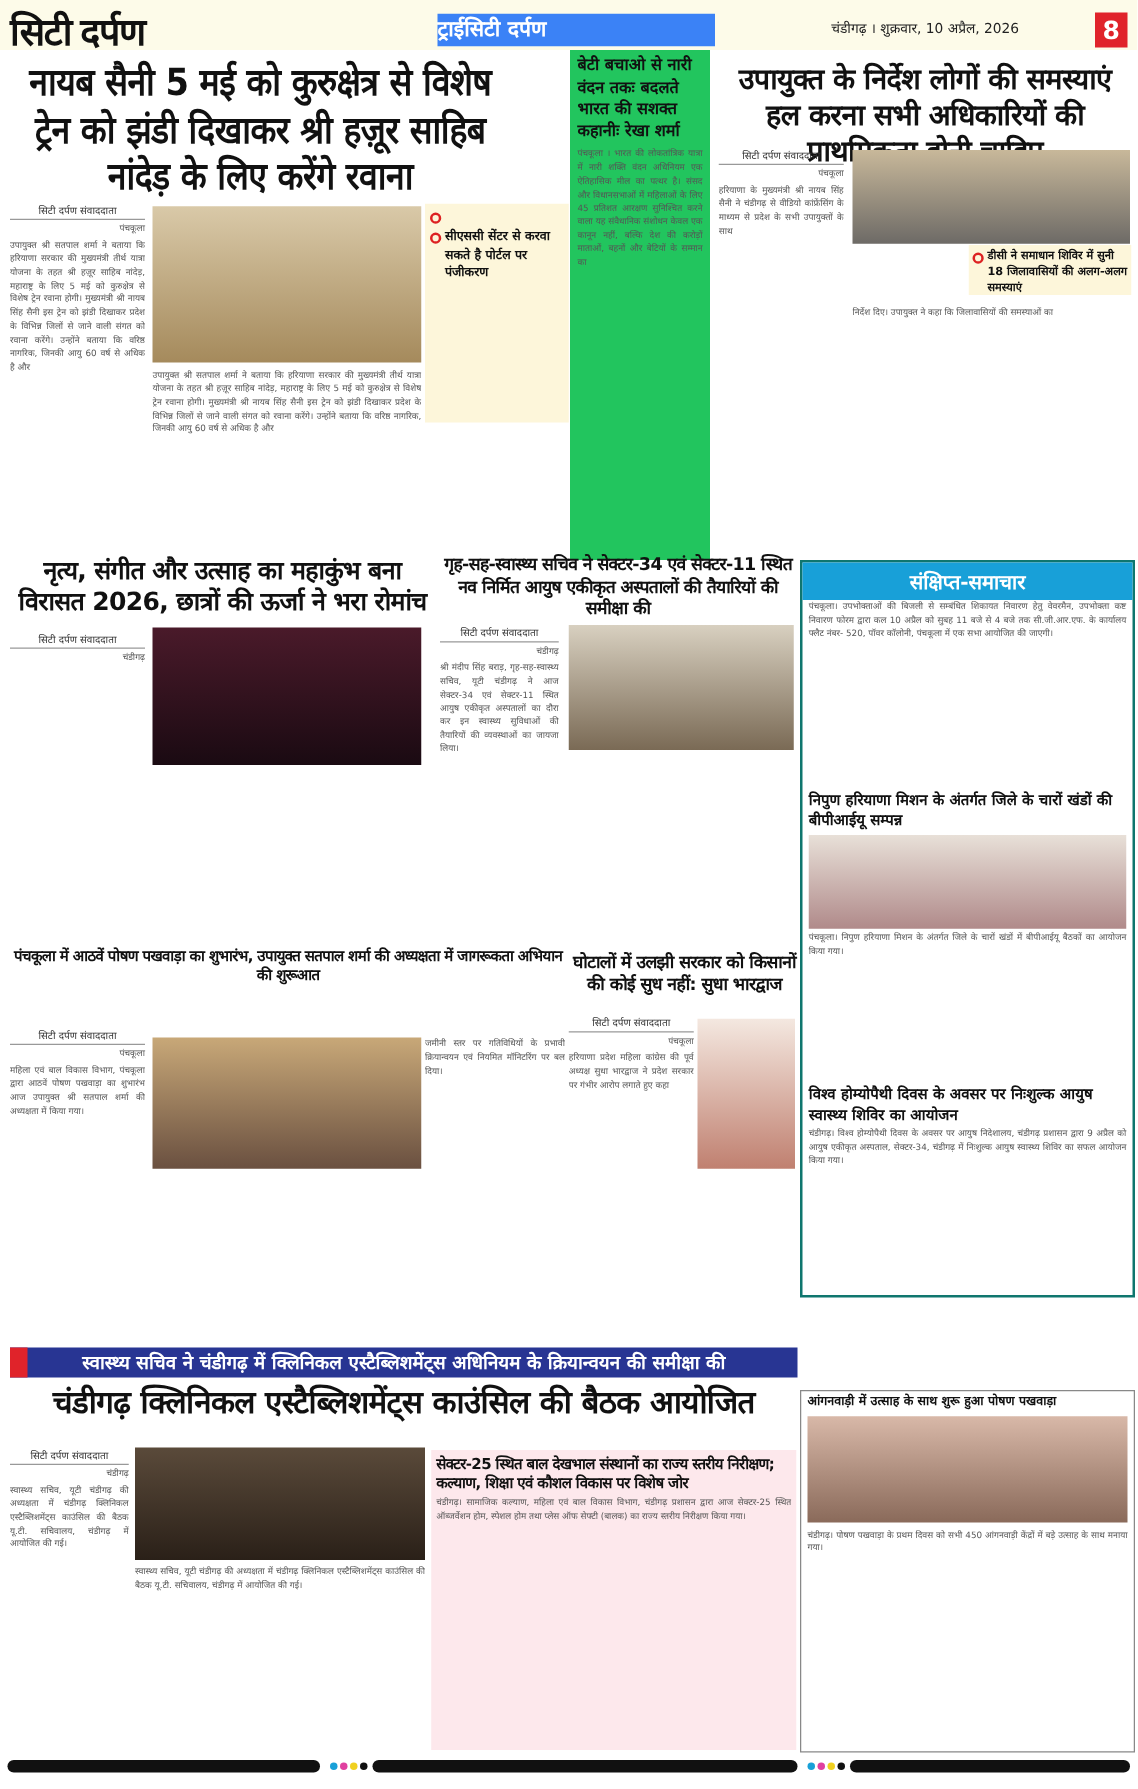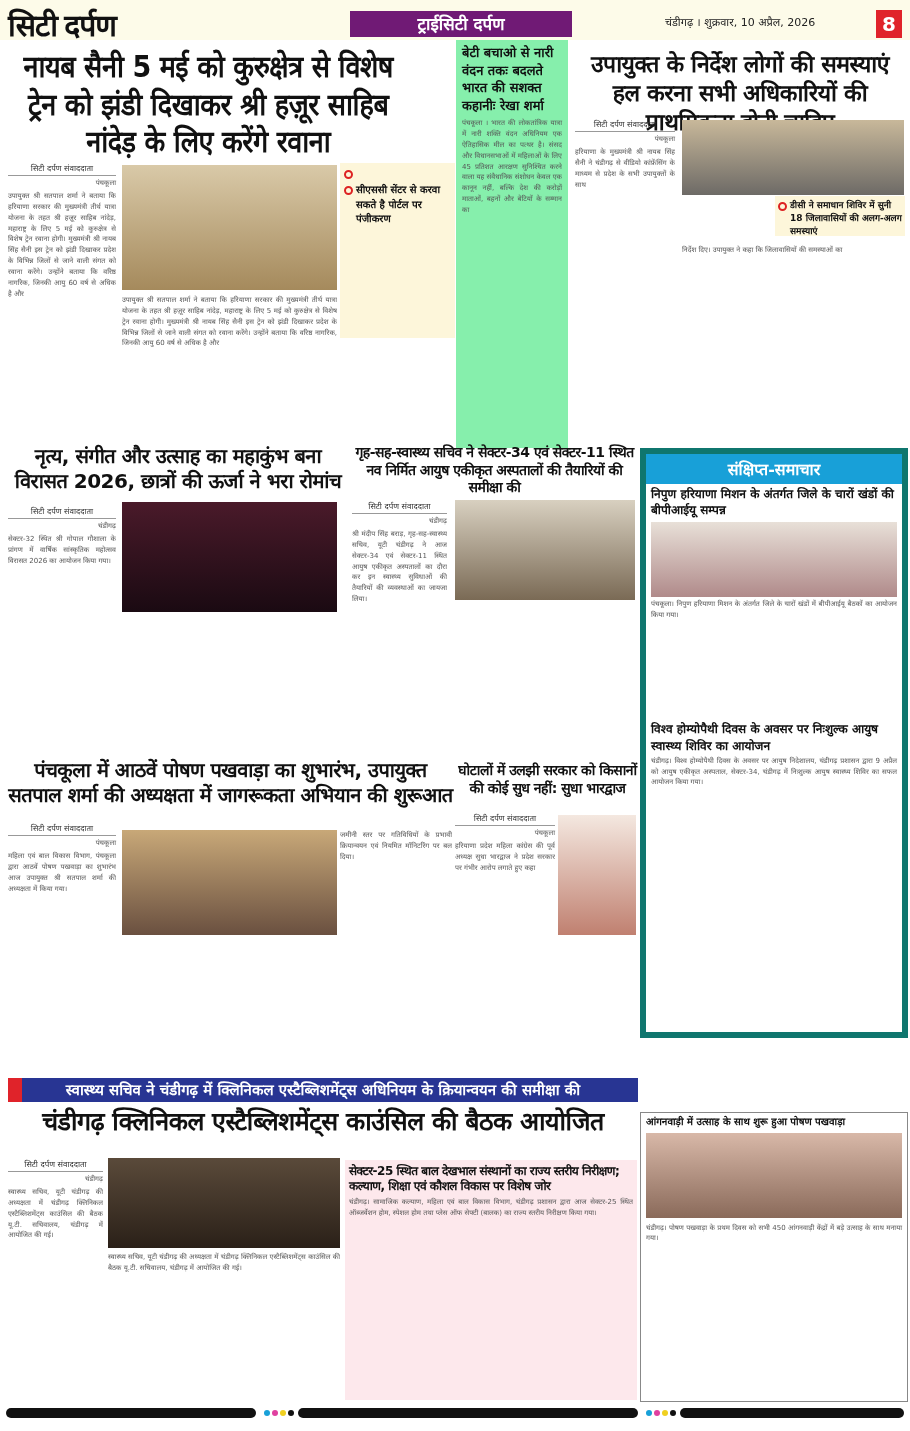--- a/index.html
+++ b/index.html
@@ -1,41 +1,41 @@
 <!DOCTYPE html>
 <html><head>
 <meta charset="utf-8">
 <style>
 *{box-sizing:border-box;margin:0;padding:0}
 body{width:910px;height:1431px;background:#fff;font-family:"DejaVu Sans",sans-serif;color:#111;position:relative;overflow:hidden}
 .abs{position:absolute}
 .masthead{left:0;top:0;width:910px;height:40px;background:#fdfbe9}
 .logo{left:8px;top:4px;font-size:30px;font-weight:bold;color:#111;font-family:Liberation Sans, sans-serif;letter-spacing:-1px}
-.sectbanner{left:350px;top:11px;width:222px;height:26px;background:#701a75;color:#fff;font-size:17px;font-weight:bold;text-align:center;line-height:26px}
+.sectbanner{left:350px;top:11px;width:222px;height:26px;background:#3b82f6;color:#fff;font-size:17px;font-weight:bold;line-height:26px}
 .dateline{left:665px;top:14px;font-size:11px;color:#222}
 .pageno{left:876px;top:10px;width:26px;height:28px;background:#e0232a;color:#fff;font-size:20px;font-weight:bold;text-align:center;line-height:28px}
 .hl{font-weight:bold;color:#111;line-height:1.25;letter-spacing:-0.5px}
 .h1{left:8px;top:48px;width:445px;font-size:30px;text-align:center;transform:scaleX(.9);transform-origin:left}
-.sidebox{left:456px;top:40px;width:112px;height:408px;background:#86efac}
+.sidebox{left:456px;top:40px;width:112px;height:408px;background:#22c55e}
 .sidebox .t{font-size:13px;font-weight:bold;padding:4px 6px;line-height:1.35}
 .txt{font-size:7px;color:#555;line-height:1.55;text-align:justify}
 .h2{left:575px;top:50px;width:330px;font-size:23px;text-align:center}
 .byline{font-size:8px;text-align:center;color:#333;border-bottom:1px solid #999;padding-bottom:2px}
 .place{font-size:7px;text-align:right;color:#555;margin-top:2px}
 .photo{background:#8a8a8a}
 .highlights{left:340px;top:163px;width:115px;height:175px;background:#fdf6da;padding:4px}
 .hi-item{font-size:10px;font-weight:bold;line-height:1.45;display:flex;gap:3px;margin-bottom:4px}
 .bullet{width:9px;height:9px;border:2px solid #d22;border-radius:50%;flex:none;margin-top:3px}
 .sub2{left:775px;top:196px;width:130px;height:40px;background:#fdf6da;padding:3px}
 .h3{left:8px;top:444px;width:340px;font-size:20px;text-align:center}
 .h4{left:352px;top:444px;width:285px;font-size:14px;text-align:center}
-.brief{left:640px;top:448px;width:268px;height:590px;border:6px solid #0f766e}
+.brief{left:640px;top:448px;width:268px;height:590px;border:2px solid #0f766e}
 .brief-title{background:#18a0d8;color:#fff;font-size:16px;font-weight:bold;text-align:center;padding:4px 0}
 .brief-h{font-size:12px;font-weight:bold;padding:2px 5px;line-height:1.35}
-.h5{left:8px;top:758px;width:445px;font-size:20px;text-align:center}
+.h5{left:8px;top:758px;width:445px;font-size:12px;text-align:center}
 .h6{left:455px;top:762px;width:185px;font-size:14px;text-align:center}
 .band{left:8px;top:1078px;width:630px;height:24px;background:#283593;color:#fff;font-size:15px;font-weight:bold;text-align:center;line-height:24px}
 .band-red{left:8px;top:1078px;width:14px;height:24px;background:#e0232a}
 .h7{left:8px;top:1106px;width:630px;font-size:25px;text-align:center;font-family:"DejaVu Serif",serif}
 .pinkbox{left:345px;top:1160px;width:292px;height:240px;background:#fde8ec;padding:4px}
 .aang{left:640px;top:1112px;width:268px;height:290px;border:1px solid #888}
 .footer{left:6px;top:1408px;width:898px;height:10px}
 .seg{position:absolute;top:0;height:10px;background:#111;border-radius:5px}
 .dot{position:absolute;top:2px;width:6px;height:6px;border-radius:50%}
 .col{position:absolute}
@@ -84,34 +84,34 @@
       <span class="bullet"></span>
       <span style="font-size:9px">डीसी ने समाधान शिविर में सुनी 18 जिलावासियों की अलग-अलग समस्याएं</span>
     </div>
   </div>
 <div class="col txt" style="left:682px;top:245px;width:222px;height:190px;overflow:hidden">निर्देश दिए। उपायुक्त ने कहा कि जिलावासियों की समस्याओं का</div>
 
 <div class="abs hl h3">नृत्य, संगीत और उत्साह का महाकुंभ बना विरासत 2026, छात्रों की ऊर्जा ने भरा रोमांच</div>
 <div class="col" style="left:8px;top:505px;width:108px">
   <div class="byline">सिटी दर्पण संवाददाता</div>
   <div class="place">चंडीगढ़</div>
-  <div class="txt" style="margin-top:4px;height:230px;overflow:hidden">सेक्टर-32 स्थित श्री गोपाल गौशाला के प्रांगण में वार्षिक सांस्कृतिक महोत्सव विरासत 2026 का आयोजन किया गया।</div>
 </div>
 <div class="abs photo" style="left:122px;top:502px;width:215px;height:110px;background:linear-gradient(#4a1a2a,#1a0a12)"></div>
 
 <div class="abs hl h4">गृह-सह-स्वास्थ्य सचिव ने सेक्टर-34 एवं सेक्टर-11 स्थित नव निर्मित आयुष एकीकृत अस्पतालों की तैयारियों की समीक्षा की</div>
 <div class="col" style="left:352px;top:500px;width:95px">
   <div class="byline">सिटी दर्पण संवाददाता</div>
   <div class="place">चंडीगढ़</div>
   <div class="txt" style="margin-top:4px;height:230px;overflow:hidden">श्री मंदीप सिंह बराड़, गृह-सह-स्वास्थ्य सचिव, यूटी चंडीगढ़ ने आज सेक्टर-34 एवं सेक्टर-11 स्थित आयुष एकीकृत अस्पतालों का दौरा कर इन स्वास्थ्य सुविधाओं की तैयारियों की व्यवस्थाओं का जायजा लिया।</div>
 </div>
 <div class="abs photo" style="left:455px;top:500px;width:180px;height:100px;background:linear-gradient(#d8d0c0,#7a6a55)"></div>
 
 <div class="abs brief">
   <div class="brief-title">संक्षिप्त-समाचार</div>
+  <div class="txt" style="padding:0 5px;height:150px;overflow:hidden">पंचकूला। उपभोक्ताओं की बिजली से सम्बंधित शिकायत निवारण हेतु वेवरमैन, उपभोक्ता कष्ट निवारण फोरम द्वारा कल 10 अप्रैल को सुबह 11 बजे से 4 बजे तक सी.जी.आर.एफ. के कार्यालय फ्लैट नंबर- 520, पॉवर कॉलोनी, पंचकूला में एक सभा आयोजित की जाएगी।</div>
   <div class="brief-h">निपुण हरियाणा मिशन के अंतर्गत जिले के चारों खंडों की बीपीआईयू सम्पन्न</div>
   <div class="photo" style="margin:2px 5px;height:75px;background:linear-gradient(#e8e0d8,#b08a8a)"></div>
   <div class="txt" style="padding:0 5px;height:120px;overflow:hidden">पंचकूला। निपुण हरियाणा मिशन के अंतर्गत जिले के चारों खंडों में बीपीआईयू बैठकों का आयोजन किया गया।</div>
   <div class="brief-h">विश्व होम्योपैथी दिवस के अवसर पर निःशुल्क आयुष स्वास्थ्य शिविर का आयोजन</div>
   <div class="txt" style="padding:0 5px;height:100px;overflow:hidden">चंडीगढ़। विश्व होम्योपैथी दिवस के अवसर पर आयुष निदेशालय, चंडीगढ़ प्रशासन द्वारा 9 अप्रैल को आयुष एकीकृत अस्पताल, सेक्टर-34, चंडीगढ़ में निःशुल्क आयुष स्वास्थ्य शिविर का सफल आयोजन किया गया।</div>
 </div>
 
 <div class="abs hl h5">पंचकूला में आठवें पोषण पखवाड़ा का शुभारंभ, उपायुक्त सतपाल शर्मा की अध्यक्षता में जागरूकता अभियान की शुरूआत</div>
 <div class="col" style="left:8px;top:822px;width:108px">
   <div class="byline">सिटी दर्पण संवाददाता</div>

